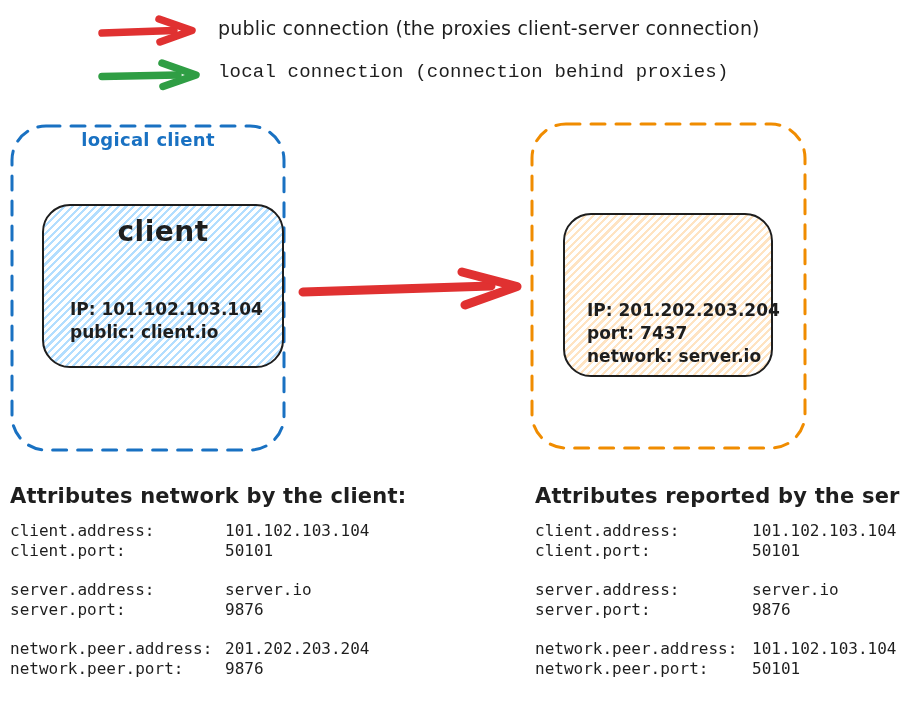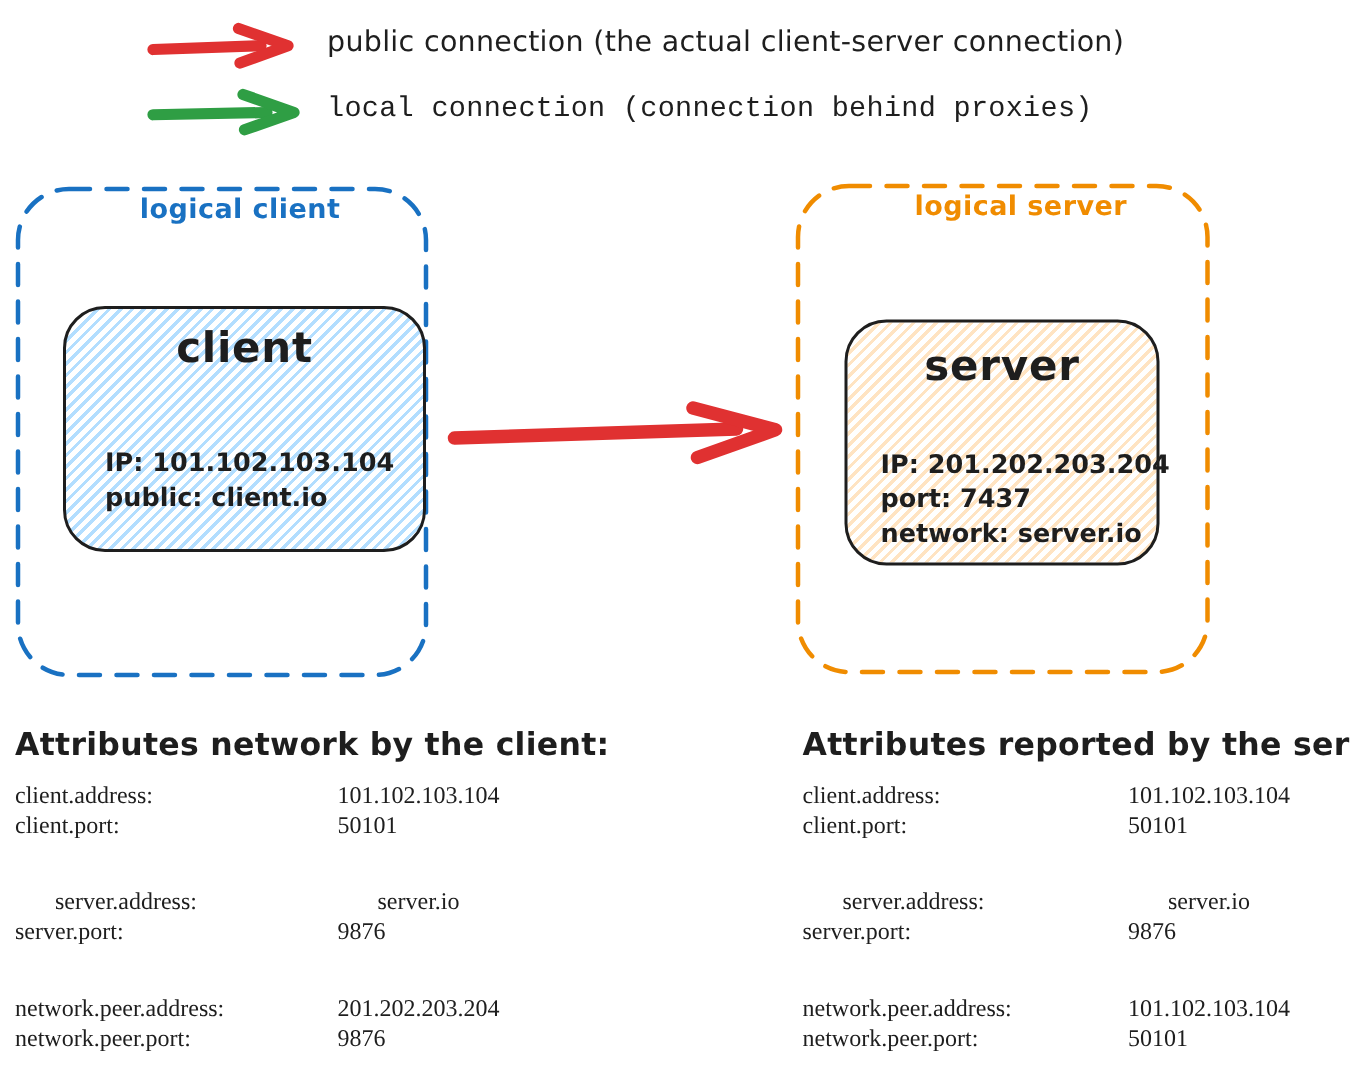--- a/index.html
+++ b/index.html
@@ -11,21 +11,21 @@
   }
   .abs { position: absolute; }
 
   
   .legend-label { font-size: 19px; letter-spacing: 0.2px; white-space: nowrap; }
 
   
   .logical-box { position: absolute; }
   .logical-box svg.border { position: absolute; left: 0; top: 0; }
   .logical-label {
-    position: absolute; top: 5px; left: 12px; width: 100%;
+    position: absolute; top: 5px; left: 0; width: 100%;
     text-align: center; font-size: 18px; font-weight: bold; letter-spacing: 0.3px;
   }
   .logical-label.blue   { color: #1971c2; }
   .logical-label.orange { color: #f08c00; }
 
   
   .node {
     position: absolute; border: 2.4px solid #1e1e1e; border-radius: 28px;
     background-color: #ffffff;
   }
@@ -41,37 +41,37 @@
   }
   .node-title {
     position: absolute; left: 0; width: 100%; text-align: center;
     font-size: 28px; font-weight: bold; letter-spacing: 0.5px;
   }
   .node-lines { position: absolute; font-size: 17px; font-weight: bold; line-height: 23px; white-space: nowrap; margin-top: 16px; }
 
   
   .attr-heading { font-size: 21px; font-weight: bold; letter-spacing: 0.2px; white-space: nowrap; }
   .attr-table { font-family: "DejaVu Sans Mono", monospace; font-size: 16px; }
-  .attr-row { display: flex; line-height: 19.5px; white-space: pre; font-family: Liberation Serif, serif; }
-  .attr-row.group-gap { margin-top: 32px; justify-content: center; }
+  .attr-row { display: flex; line-height: 19.5px; white-space: pre; }
+  .attr-row.group-gap { margin-top: 20px; }
   .attr-key-client { width: 215px; flex: none; }
   .attr-key-server { width: 217px; flex: none; }
 
   svg { display: block; overflow: visible; }
 </style>
 </head>
 <body>
 
 <div class="abs" style="left:98px; top:15px; width:100px; height:30px;">
   <svg width="100" height="30" viewBox="0 0 100 30">
     <path d="M4,18 L76,15.5" stroke="#e03131" stroke-width="7.5" stroke-linecap="round" fill="none"></path>
     <path d="M61,4 L94,15.5 L62,27" stroke="#e03131" stroke-width="7.5" stroke-linecap="round" stroke-linejoin="round" fill="none"></path>
   </svg>
 </div>
-<div class="abs legend-label" style="left:218px; top:17px;">public connection (the actual client-server connection)</div>
+<div class="abs legend-label" style="left:218px; top:17px;">public connection (the proxies client-server connection)</div>
 
 <div class="abs" style="left:98px; top:59px; width:104px; height:30px;">
   <svg width="104" height="30" viewBox="0 0 104 30">
     <path d="M4,17.5 L80,16" stroke="#2f9e44" stroke-width="7.5" stroke-linecap="round" fill="none"></path>
     <path d="M64,4 L98,16 L65,27.5" stroke="#2f9e44" stroke-width="7.5" stroke-linecap="round" stroke-linejoin="round" fill="none"></path>
   </svg>
 </div>
 <div class="abs legend-label" style="left:218px; top:61px;font-family:Liberation Mono, monospace;">local connection (connection behind proxies)</div>
 
 <div class="logical-box" style="left:10px; top:124px; width:276px; height:328px;">
@@ -93,24 +93,22 @@
   <svg width="232" height="44" viewBox="0 0 232 44">
     <path d="M8,26 L196,20" stroke="#e03131" stroke-width="9" stroke-linecap="round" fill="none"></path>
     <path d="M167,6 L222,20.5 L170,39" stroke="#e03131" stroke-width="9" stroke-linecap="round" stroke-linejoin="round" fill="none"></path>
   </svg>
 </div>
 
 <div class="logical-box" style="left:530px; top:122px; width:277px; height:328px;">
   <svg class="border" width="277" height="328" viewBox="0 0 277 328">
     <rect x="2" y="2" width="273" height="324" rx="34" ry="34" fill="none" stroke="#f08c00" stroke-width="3" stroke-dasharray="14 11" stroke-linecap="round"></rect>
   </svg>
-  <div class="logical-label orange">logical server</div>
 
   <div class="node hachure-orange" style="left:33px; top:91px; width:210px; height:164px;">
-    <div class="node-title" style="top:12px;">server</div>
     <div class="node-lines" style="left:22px; top:68px;">
       <div>IP: 201.202.203.204</div>
       <div>port: 7437</div>
       <div>network: server.io</div>
     </div>
   </div>
 </div>
 
 <div class="abs attr-heading" style="left:10px; top:484px;">Attributes network by the client:</div>
 

